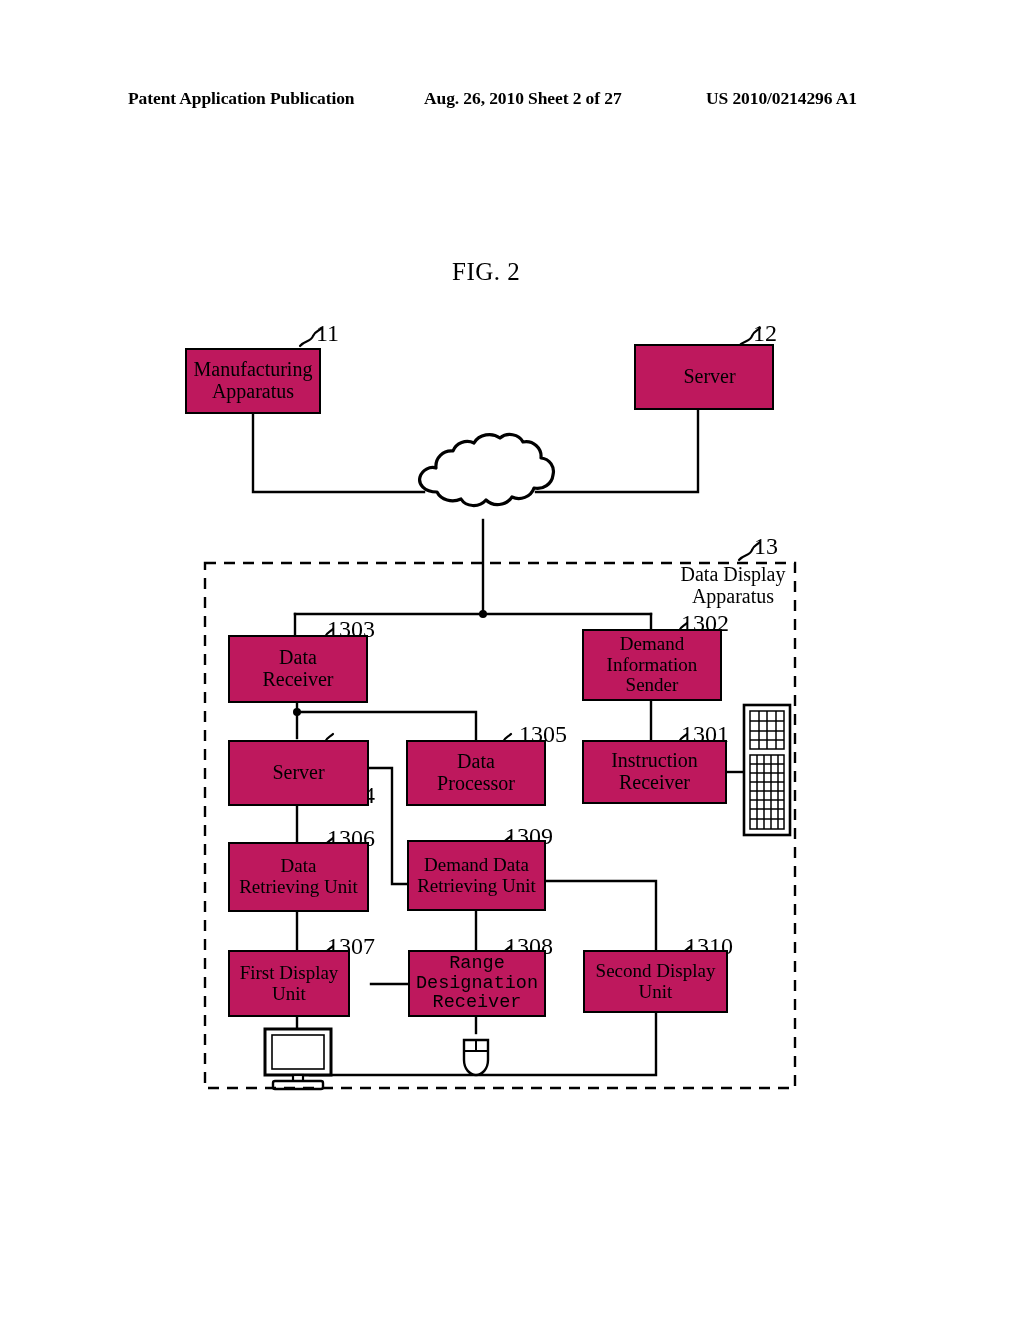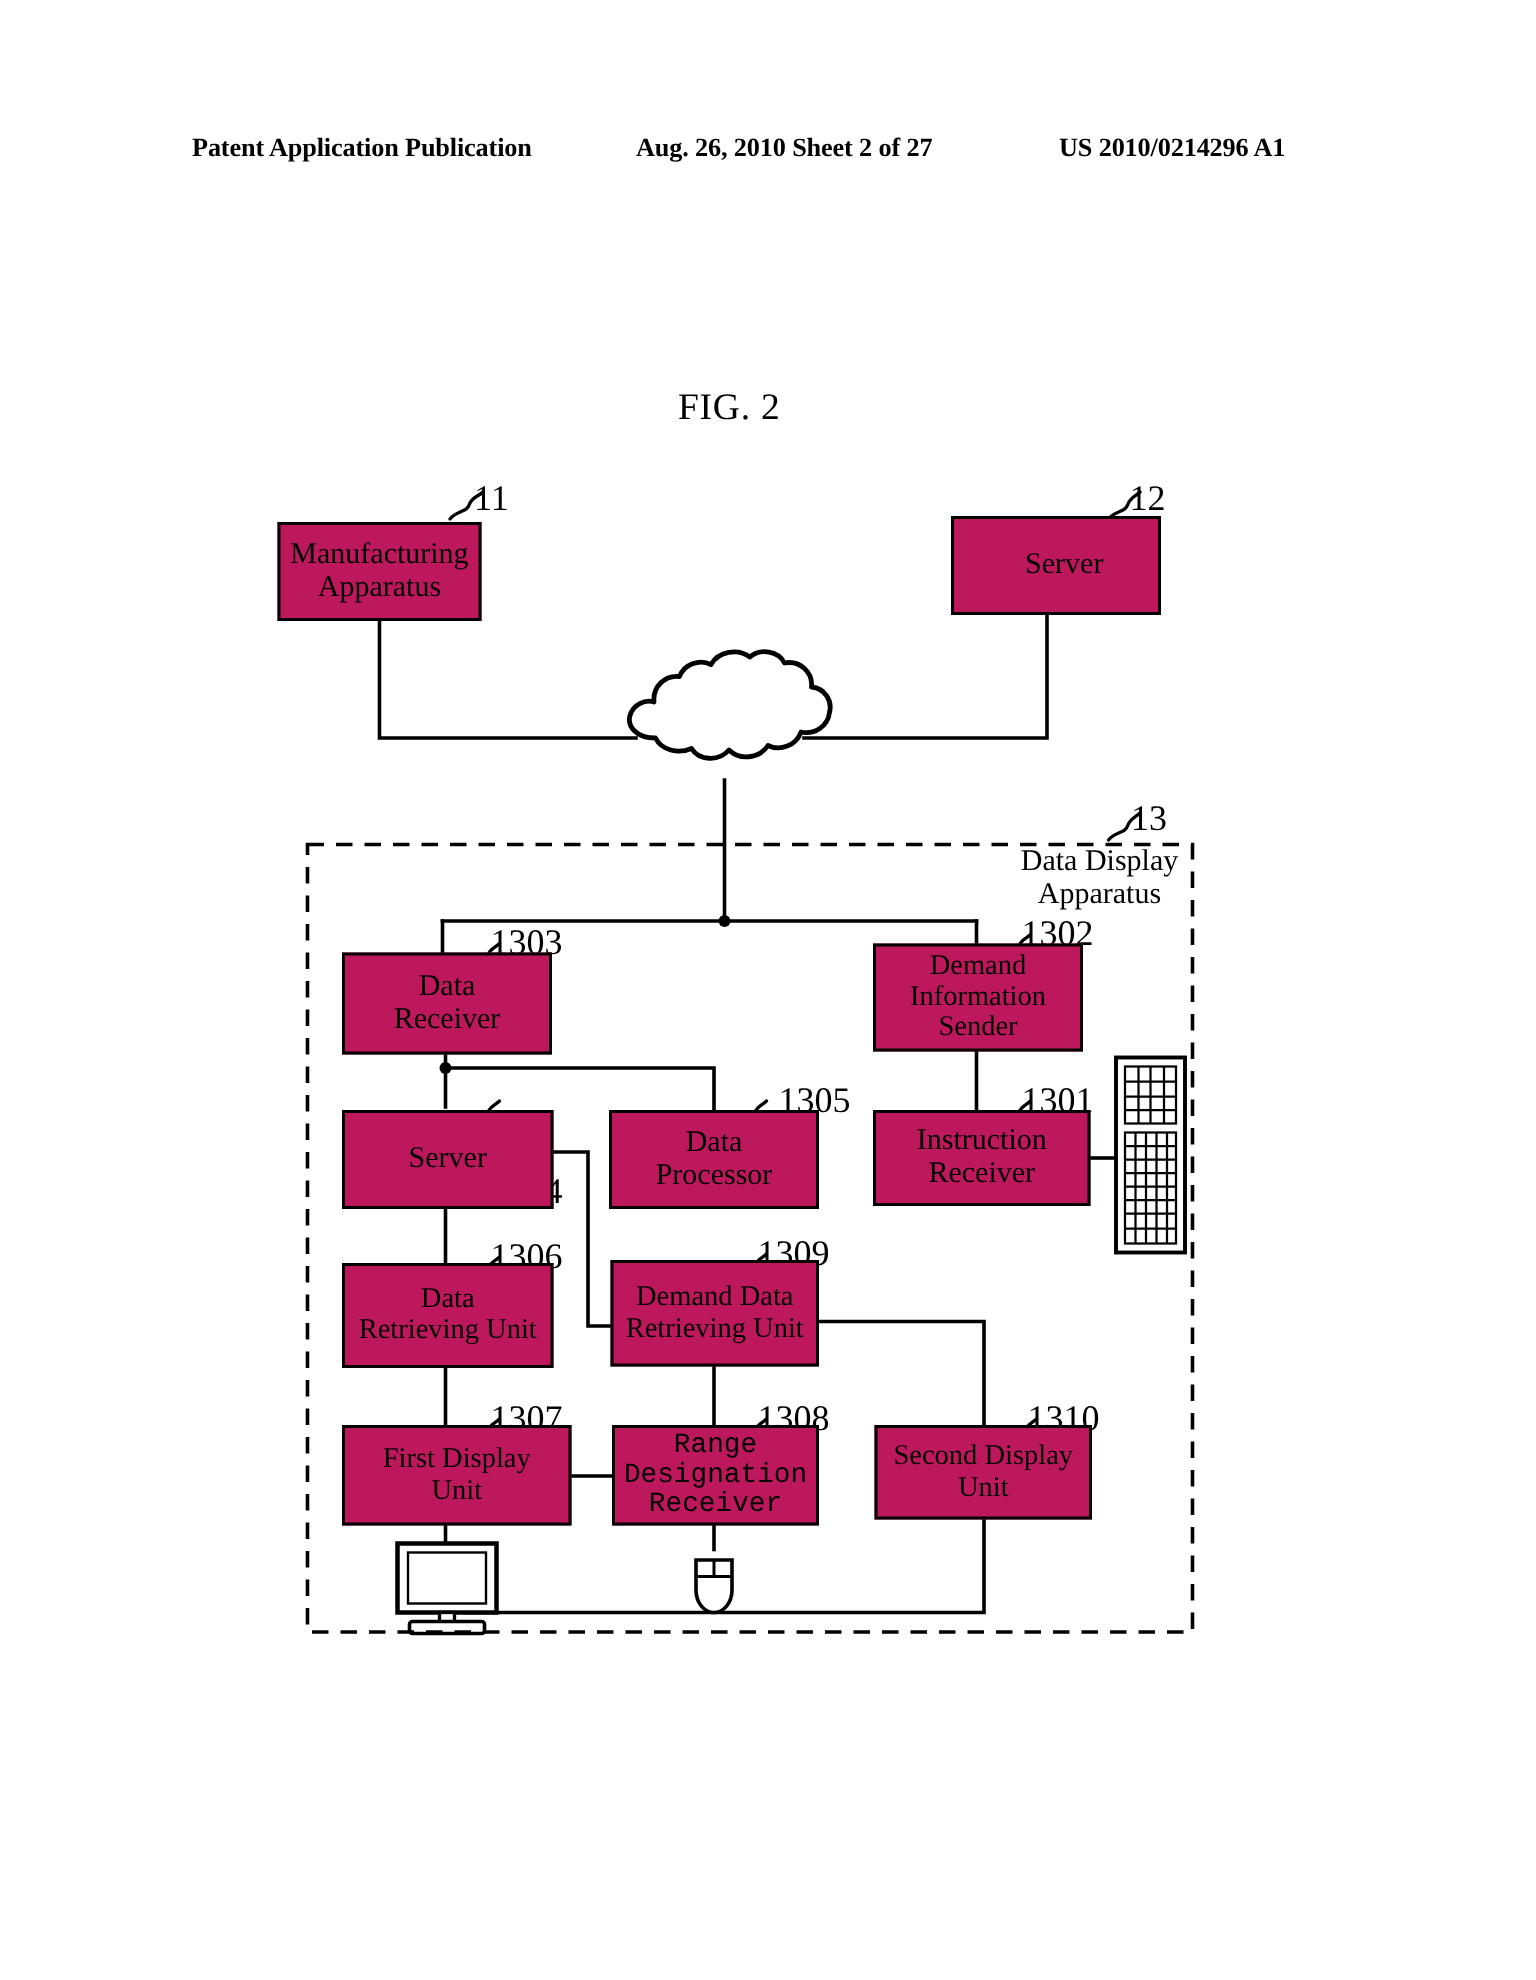--- a/index.html
+++ b/index.html
@@ -282,21 +282,21 @@
   <div class="nodebox" style="left:228px; top:842px; width:141px; height:70px;">
     <span class="lbl f19">Data
 Retrieving Unit</span>
   </div>
 
   <div class="nodebox" style="left:407px; top:840px; width:139px; height:71px;">
     <span class="lbl f19">Demand Data
 Retrieving Unit</span>
   </div>
 
-  <div class="nodebox" style="left:228px; top:950px; width:153px; height:67px;">
+  <div class="nodebox" style="left:228px; top:950px; width:122px; height:67px;">
     <span class="lbl f19">First Display
 Unit</span>
   </div>
 
   <div class="nodebox" style="left:408px; top:950px; width:138px; height:67px;">
     <span class="lbl f18">Range
 Designation
 Receiver</span>
   </div>
 

